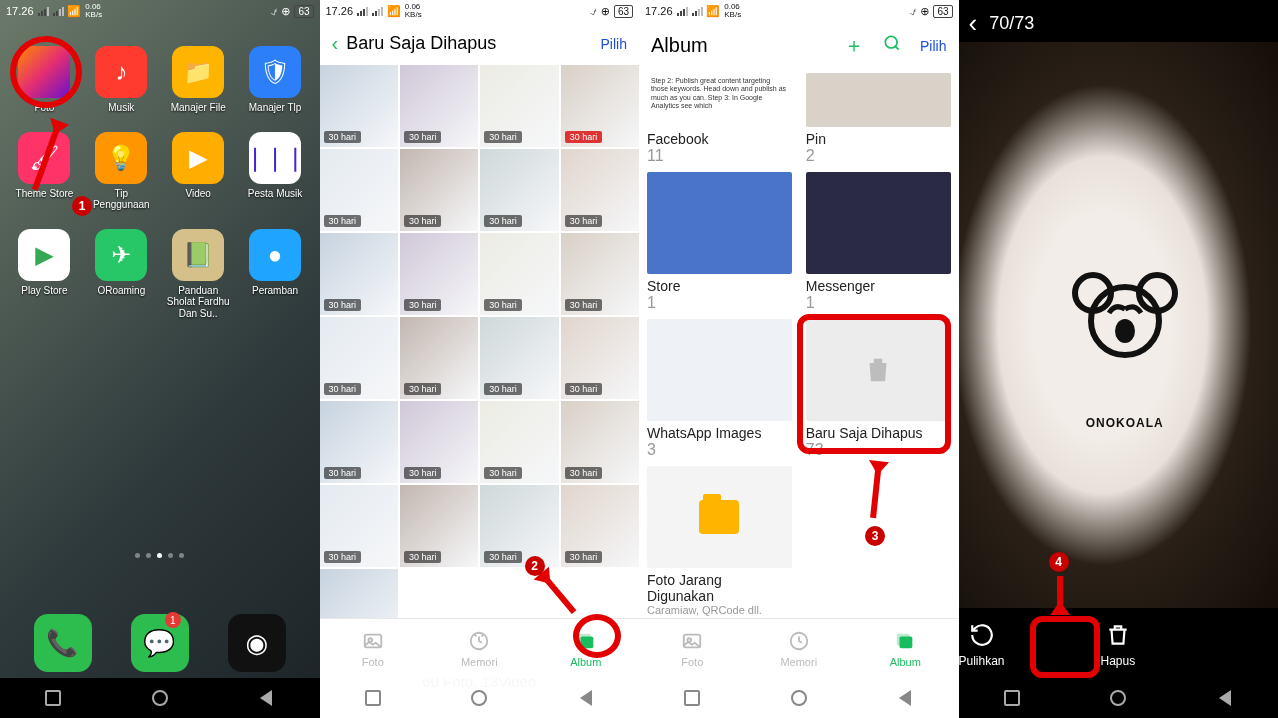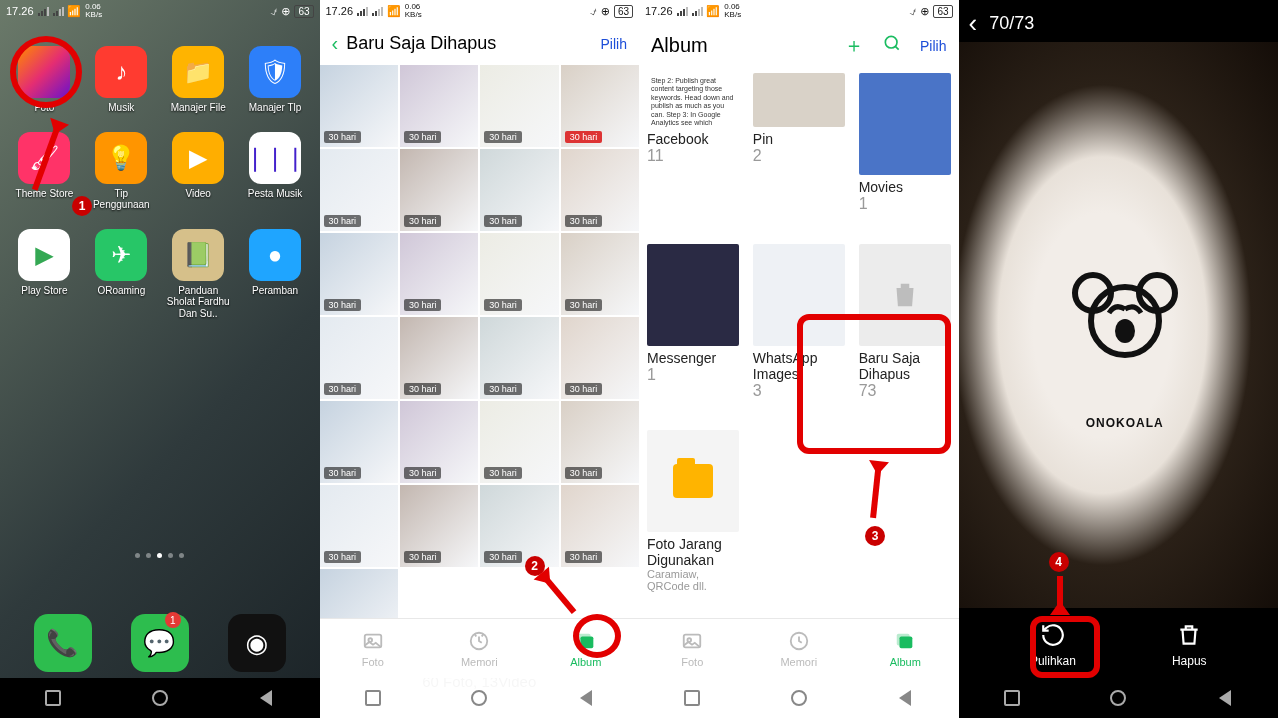--- a/index.html
+++ b/index.html
@@ -51,36 +51,36 @@
   .cell .tag.red{background:#d33}
   .summary{text-align:center;color:#555;padding:20px 0;font-size:15px}
   .tabs{position:absolute;bottom:40px;left:0;right:0;height:60px;background:#fff;border-top:1px solid #e8e8e8;display:flex}
   .tab{flex:1;display:flex;flex-direction:column;align-items:center;justify-content:center;gap:4px;color:#bbb;font-size:11px}
   .tab.active{color:#1abc60}
   .tab svg{width:22px;height:22px}
 
   
   .p3 .hdr .title{font-size:20px}
   .p3 .icons{display:flex;gap:18px;align-items:center;color:#1abc60;font-size:20px}
-  .albums{padding:4px 8px 0;display:grid;grid-template-columns:repeat(3,1fr);gap:6px 14px;height:calc(100% - 170px);overflow:hidden}
+  .albums{padding:4px 8px 0;display:grid;grid-template-columns:repeat(2,1fr);gap:6px 14px;height:calc(100% - 170px);overflow:hidden}
   .alb{display:flex;flex-direction:column}
   .alb .thumb{height:102px;background:#e9edf1;border-radius:2px;background-size:cover;background-position:center}
   .alb .thumb.half{height:54px}
   .alb .cap{font-size:14px;color:#222;margin-top:4px}
   .alb .cnt{font-size:16px;color:#999}
   .alb .sub{font-size:11px;color:#999}
   .rbox{position:absolute;border:6px solid #e20000;border-radius:12px}
 
   
   .p4{background:#000;color:#fff}
   .p4 .top{display:flex;align-items:center;gap:12px;padding:8px 10px;font-size:18px}
   .photo{position:absolute;top:42px;left:0;right:0;bottom:110px;background:radial-gradient(ellipse at 45% 50%,#f2ede8 28%,#e8e1d9 42%,#2a2017 60%,#140d08)}
   .koala{position:absolute;top:48%;left:52%;transform:translate(-50%,-50%);width:120px;height:110px}
   .brand{position:absolute;top:66%;left:52%;transform:translateX(-50%);font-weight:900;letter-spacing:1px;color:#111}
-  .actions{position:absolute;bottom:50px;left:0;right:0;display:flex;justify-content:center;gap:96px}
+  .actions{position:absolute;bottom:50px;left:0;right:0;display:flex;justify-content:flex-start;gap:96px}
   .abtn{display:flex;flex-direction:column;align-items:center;gap:6px;color:#fff;font-size:12px}
   .abtn svg{width:26px;height:26px}
 </style>
 </head>
 <body>
 
 <div class="panel p1">
   <div class="status">
     <div class="l">
       <span>17.26</span>
@@ -402,21 +402,21 @@
         <span class="cap">Facebook</span>
         <span class="cnt">11</span>
       </div>
       <div class="alb">
         <div class="thumb half" style="background:#d9d2c8"></div>
         <span class="cap">Pin</span>
         <span class="cnt">2</span>
       </div>
       <div class="alb">
         <div class="thumb" style="background:#4a74c7"></div>
-        <span class="cap">Movies</span>
+        <span class="cap">Store</span>
         <span class="cnt">1</span>
       </div>
       <div class="alb">
         <div class="thumb" style="background:#2a2a44"></div>
         <span class="cap">Messenger</span>
         <span class="cnt">1</span>
       </div>
       <div class="alb">
         <div class="thumb" style="background:#eef1f5"></div>
         <span class="cap">WhatsApp Images</span>

